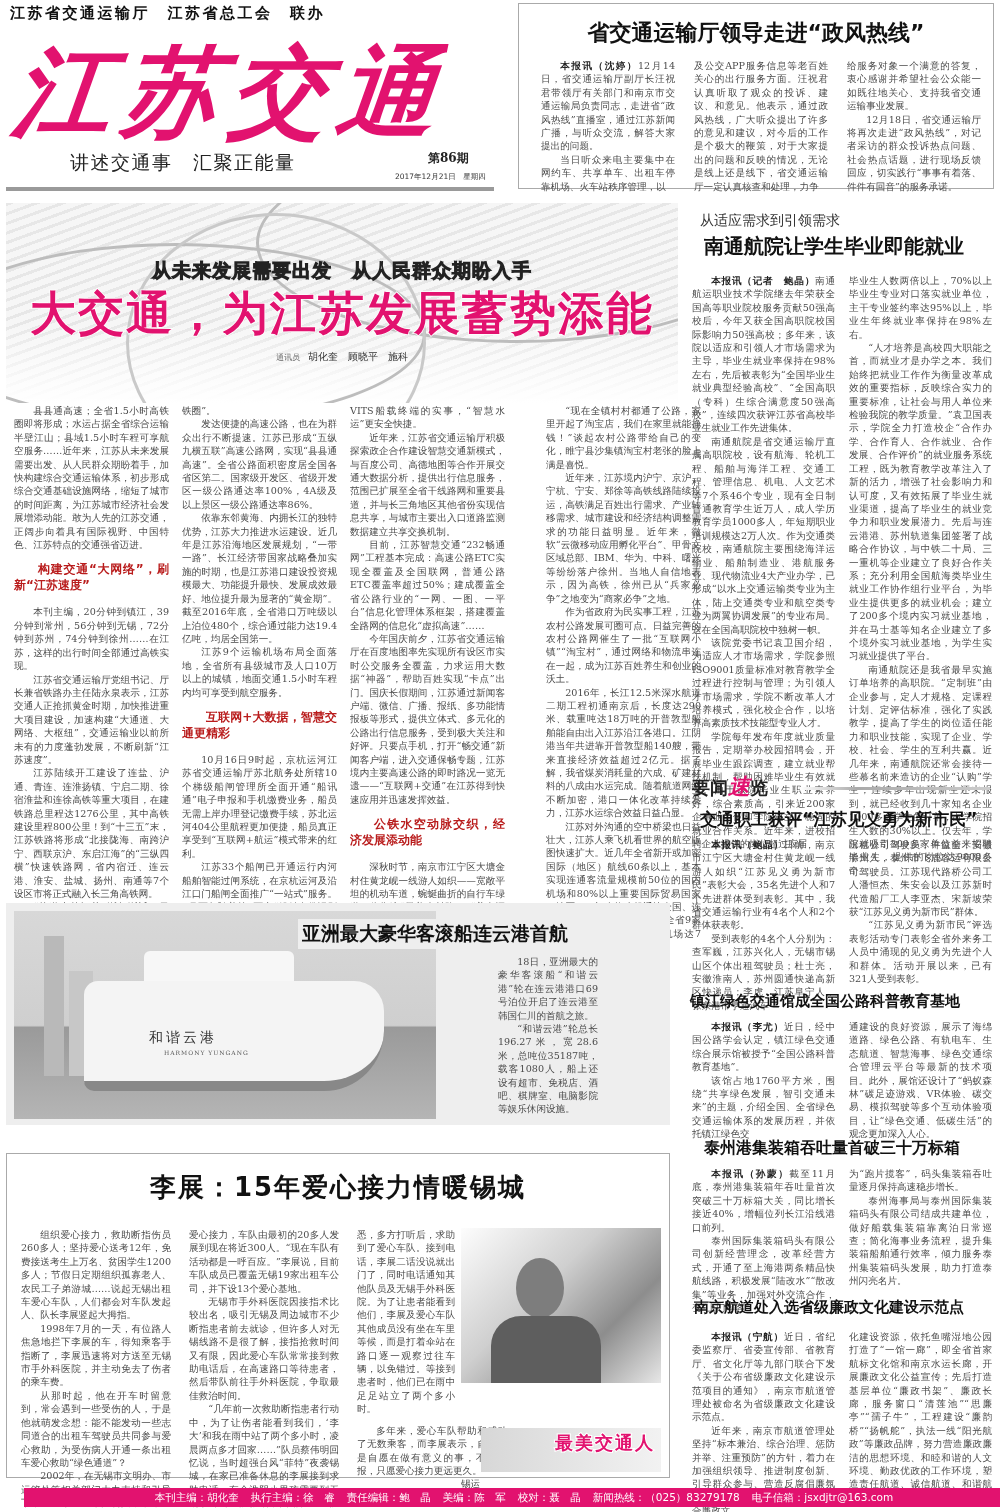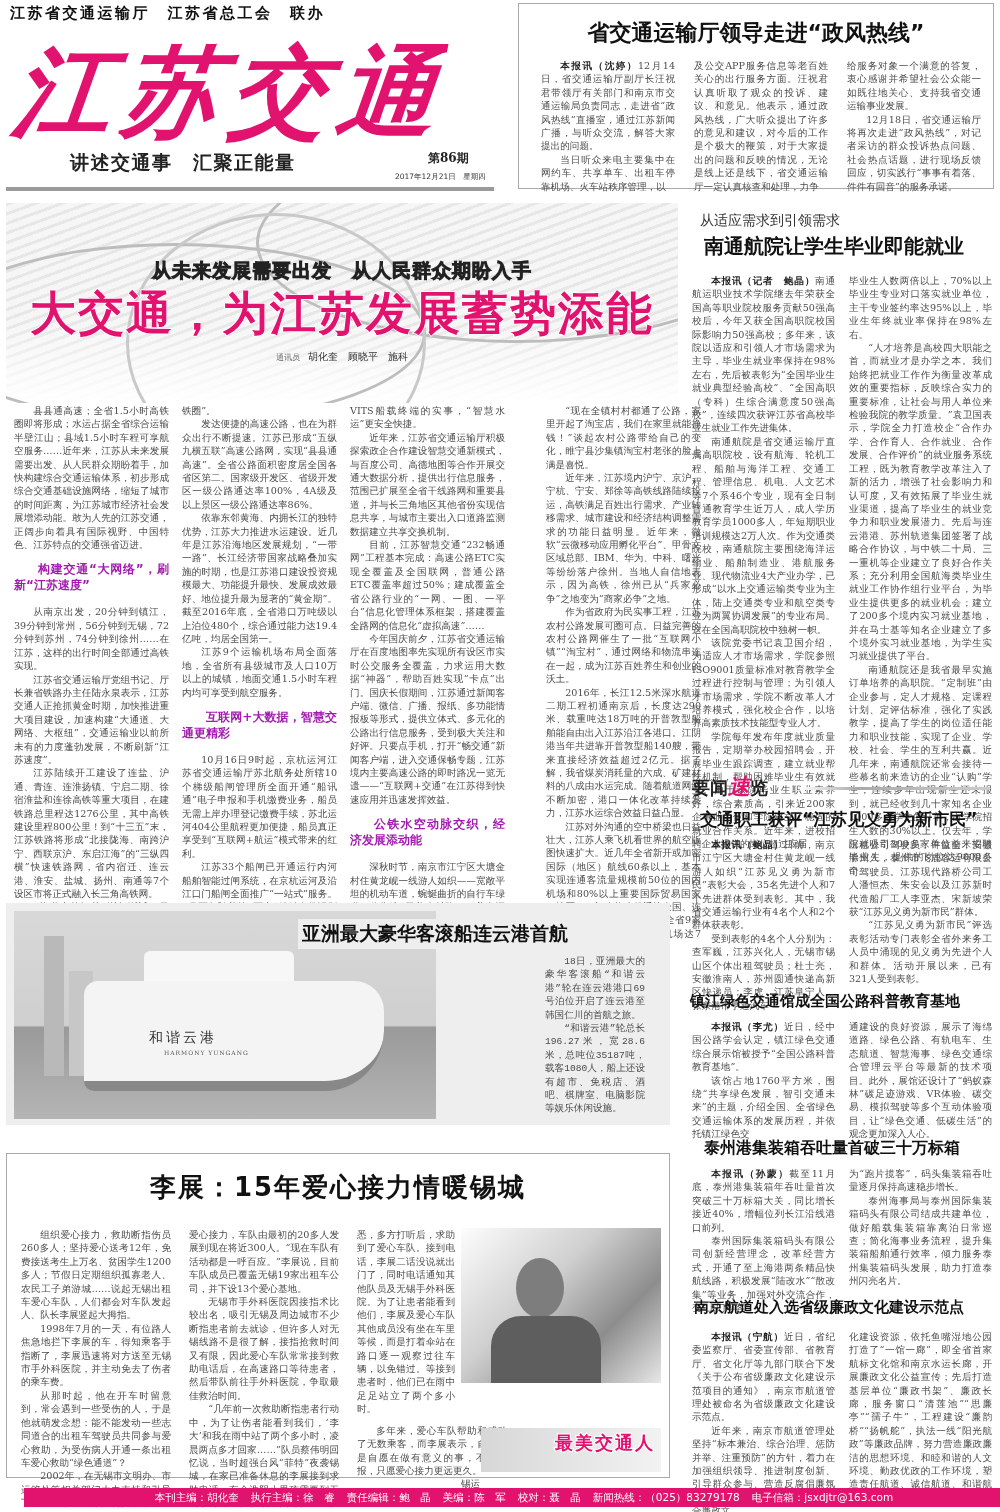--- a/index.html
+++ b/index.html
@@ -4,27 +4,27 @@
 <style>
   * { box-sizing: border-box; margin: 0; padding: 0; }
   html, body { width: 1000px; height: 1512px; background: #fff; overflow: hidden; }
   body { position: relative; font-family: "DejaVu Serif", "Liberation Serif", serif; color: #333; }
   .abs { position: absolute; }
   .txt { font-size: 9.6px; line-height: 13.4px; color: #4a4a4a; text-align: justify; }
   .txt p { text-indent: 2em; }
   .txt p.nind { text-indent: 0; }
   .lead { font-weight: bold; color: #222; font-family: "DejaVu Sans", sans-serif; }
   .hd { font-family: "DejaVu Sans", "Liberation Sans", sans-serif; font-weight: bold; color: #111; white-space: nowrap; }
-  .sub-hd { font-family: "DejaVu Sans", sans-serif; font-weight: bold; font-size: 12px; line-height: 16px; color: #a21caf; margin: 10px 0 12px 0; text-indent: 2em; }
+  .sub-hd { font-family: "DejaVu Sans", sans-serif; font-weight: bold; font-size: 12px; line-height: 16px; color: #b91c1c; margin: 10px 0 12px 0; text-indent: 2em; }
   .col { position: absolute; top: 0; }
 
   
   #sponsors { left: 10px; top: 4px; font-family: "DejaVu Sans", sans-serif; font-weight: bold; font-size: 15px; letter-spacing: 2.5px; color: #111; white-space: nowrap; }
   #logo { left: 14px; top: 42px; font-family: "DejaVu Serif", serif; font-weight: bold; font-style: italic; font-size: 98px; line-height: 100px; color: #e2126f; letter-spacing: 10px; white-space: nowrap; transform: skewX(-6deg); }
-  #slogan { left: 70px; top: 150px; font-family: "DejaVu Sans", sans-serif; font-size: 19px; color: #222; letter-spacing: 1.5px; white-space: nowrap; font-weight: bold; }
+  #slogan { left: 70px; top: 150px; font-family: "DejaVu Sans", sans-serif; font-size: 19px; color: #222; letter-spacing: 1.5px; white-space: nowrap; }
   #issue { left: 428px; top: 150px; font-family: "DejaVu Serif", serif; font-weight: bold; font-size: 12px; color: #222; }
   #date { left: 395px; top: 172px; font-family: "DejaVu Sans", sans-serif; font-size: 7.5px; color: #333; white-space: nowrap; }
   #mast-rule { left: 6px; top: 187px; width: 488px; height: 4px; background: #9a9a9a; }
 
   
   #hotline-box { left: 518px; top: 3px; width: 476px; height: 186px; border: 1px solid #aaa; }
   #hotline-title { left: 0; width: 100%; top: 14px; text-align: center; font-size: 22px; }
   #hotline-body { left: 22px; top: 55px; width: 440px; height: 120px; }
   #hotline-body .col { width: 134px; }
 
@@ -52,21 +52,21 @@
   
   #ship-box { left: 6px; top: 903px; width: 664px; height: 222px; background: #eeeeee; }
   #ship-photo { left: 8px; top: 8px; width: 422px; height: 208px; background: linear-gradient(180deg, #d8d8d8 0%, #cfcfcf 55%, #9a9a9a 56%, #b5b5b5 100%); overflow: hidden; }
   #ship-hull { left: 70px; top: 70px; width: 300px; height: 110px; background: #f4f4f4; border-radius: 14px 30px 60px 10px; border-bottom: 10px solid #888; }
   #ship-deck { left: 130px; top: 40px; width: 150px; height: 40px; background: #f7f7f7; border-radius: 6px 6px 0 0; }
   #ship-name { left: 135px; top: 118px; font-family: "DejaVu Serif", serif; font-size: 14px; color: #333; letter-spacing: 3px; white-space: nowrap; }
   #ship-tower1 { left: 30px; top: 25px; width: 20px; height: 140px; background: #b9b9b9; }
   #ship-tower2 { left: 55px; top: 60px; width: 24px; height: 105px; background: #c7c7c7; }
   #ship-title { left: 292px; top: 16px; font-size: 19px; background: #eee; padding: 2px 4px; }
   #ship-caption { left: 433px; top: 52px; width: 226px; font-size: 9.6px; line-height: 13.4px; }
-  #ship-caption .txt { width: 100px; margin-left: 106px; font-family: Liberation Mono, monospace; }
+  #ship-caption .txt { width: 100px; margin-left: 59px; }
 
   
   #lz-box { left: 6px; top: 1153px; width: 664px; height: 325px; border: 1px solid #aaa; }
   #lz-title { left: 0; width: 100%; top: 16px; text-align: center; font-size: 26px; letter-spacing: 2px; }
   #lz-body { left: 14px; top: 74px; width: 640px; height: 240px; }
   #lz-c1 { left: 0; width: 150px; }
   #lz-c2 { left: 168px; width: 150px; }
   #lz-c3 { left: 336px; width: 98px; }
   #lz-c3b { left: 336px; top: 196px; width: 150px; }
   #lz-photo { left: 440px; top: 0; width: 200px; height: 155px; background: linear-gradient(135deg, #fdfdfd, #cfcfcf 40%, #8d8d8d 70%, #e7e7e7); border-radius: 0 0 0 0; overflow: hidden; }
@@ -122,21 +122,21 @@
   <div id="hero-byline" class="abs">
     <span class="role">通讯员</span><span>胡化奎　顾晓平　施科</span>
   </div>
   <div id="hero-title" class="abs">大交通，为江苏发展蓄势添能</div>
 </div>
 
 <div id="main-body" class="abs txt">
   <div class="col" style="left:0;">
     <p>县县通高速；全省1.5小时高铁圈即将形成；水运占据全省综合运输半壁江山；县域1.5小时车程可享航空服务……近年来，江苏从未来发展需要出发、从人民群众期盼着手，加快构建综合交通运输体系，初步形成综合交通基础设施网络，缩短了城市的时间距离，为江苏城市经济社会发展增添动能。敢为人先的江苏交通，正阔步向着具有国际视野、中国特色、江苏特点的交通强省迈进。</p>
     <div class="sub-hd">构建交通“大网络”，刷新“江苏速度”</div>
-    <p>从南京出发，20分钟到镇江，39分钟到常州，56分钟到无锡，72分钟到苏州，74分钟到徐州……在江苏，这样的出行时间全部通过高铁实现。</p>
+    <p>本刊主编，20分钟到镇江，39分钟到常州，56分钟到无锡，72分钟到苏州，74分钟到徐州……在江苏，这样的出行时间全部通过高铁实现。</p>
     <p>江苏省交通运输厅党组书记、厅长兼省铁路办主任陆永泉表示，江苏交通人正抢抓黄金时期，加快推进重大项目建设，加速构建“大通道、大网络、大枢纽”，交通运输业以前所未有的力度蓬勃发展，不断刷新“江苏速度”。</p>
     <p>江苏陆续开工建设了连盐、沪通、青连、连淮扬镇、宁启二期、徐宿淮盐和连徐高铁等重大项目，在建铁路总里程达1276公里，其中高铁建设里程800公里！到“十三五”末，江苏铁路将形成“北接陇海、南跨沪宁、西联京沪、东启江海”的“三纵四横”快速铁路网，省内宿迁、连云港、淮安、盐城、扬州、南通等7个设区市将正式融入长三角高铁网。</p>
     <p>“轨道上的江苏”渐行渐近。目前，江苏境内已建成铁路里程2791公里，实现设区市全联通；高速快速铁路网实现苏南、苏中设区市全覆盖；长三角核心区（沪宁杭）形成了“一小时高</p>
   </div>
   <div class="col" style="left:168px;">
     <p class="nind">铁圈”。</p>
     <p>发达便捷的高速公路，也在为群众出行不断提速。江苏已形成“五纵九横五联”高速公路网，实现“县县通高速”。全省公路面积密度居全国各省区第二。国家级开发区、省级开发区一级公路通达率100%，4A级及以上景区一级公路通达率86%。</p>
     <p>依靠东邻黄海、内拥长江的独特优势，江苏大力推进水运建设。近几年是江苏沿海地区发展规划，“一带一路”、长江经济带国家战略叠加实施的时期，也是江苏港口建设投资规模最大、功能提升最快、发展成效最好、地位提升最为显著的“黄金期”。截至2016年底，全省港口万吨级以上泊位480个，综合通过能力达19.4亿吨，均居全国第一。</p>
     <p>江苏9个运输机场布局全面落地，全省所有县级城市及人口10万以上的城镇，地面交通1.5小时车程内均可享受到航空服务。</p>
     <div class="sub-hd">互联网+大数据，智慧交通更精彩</div>

